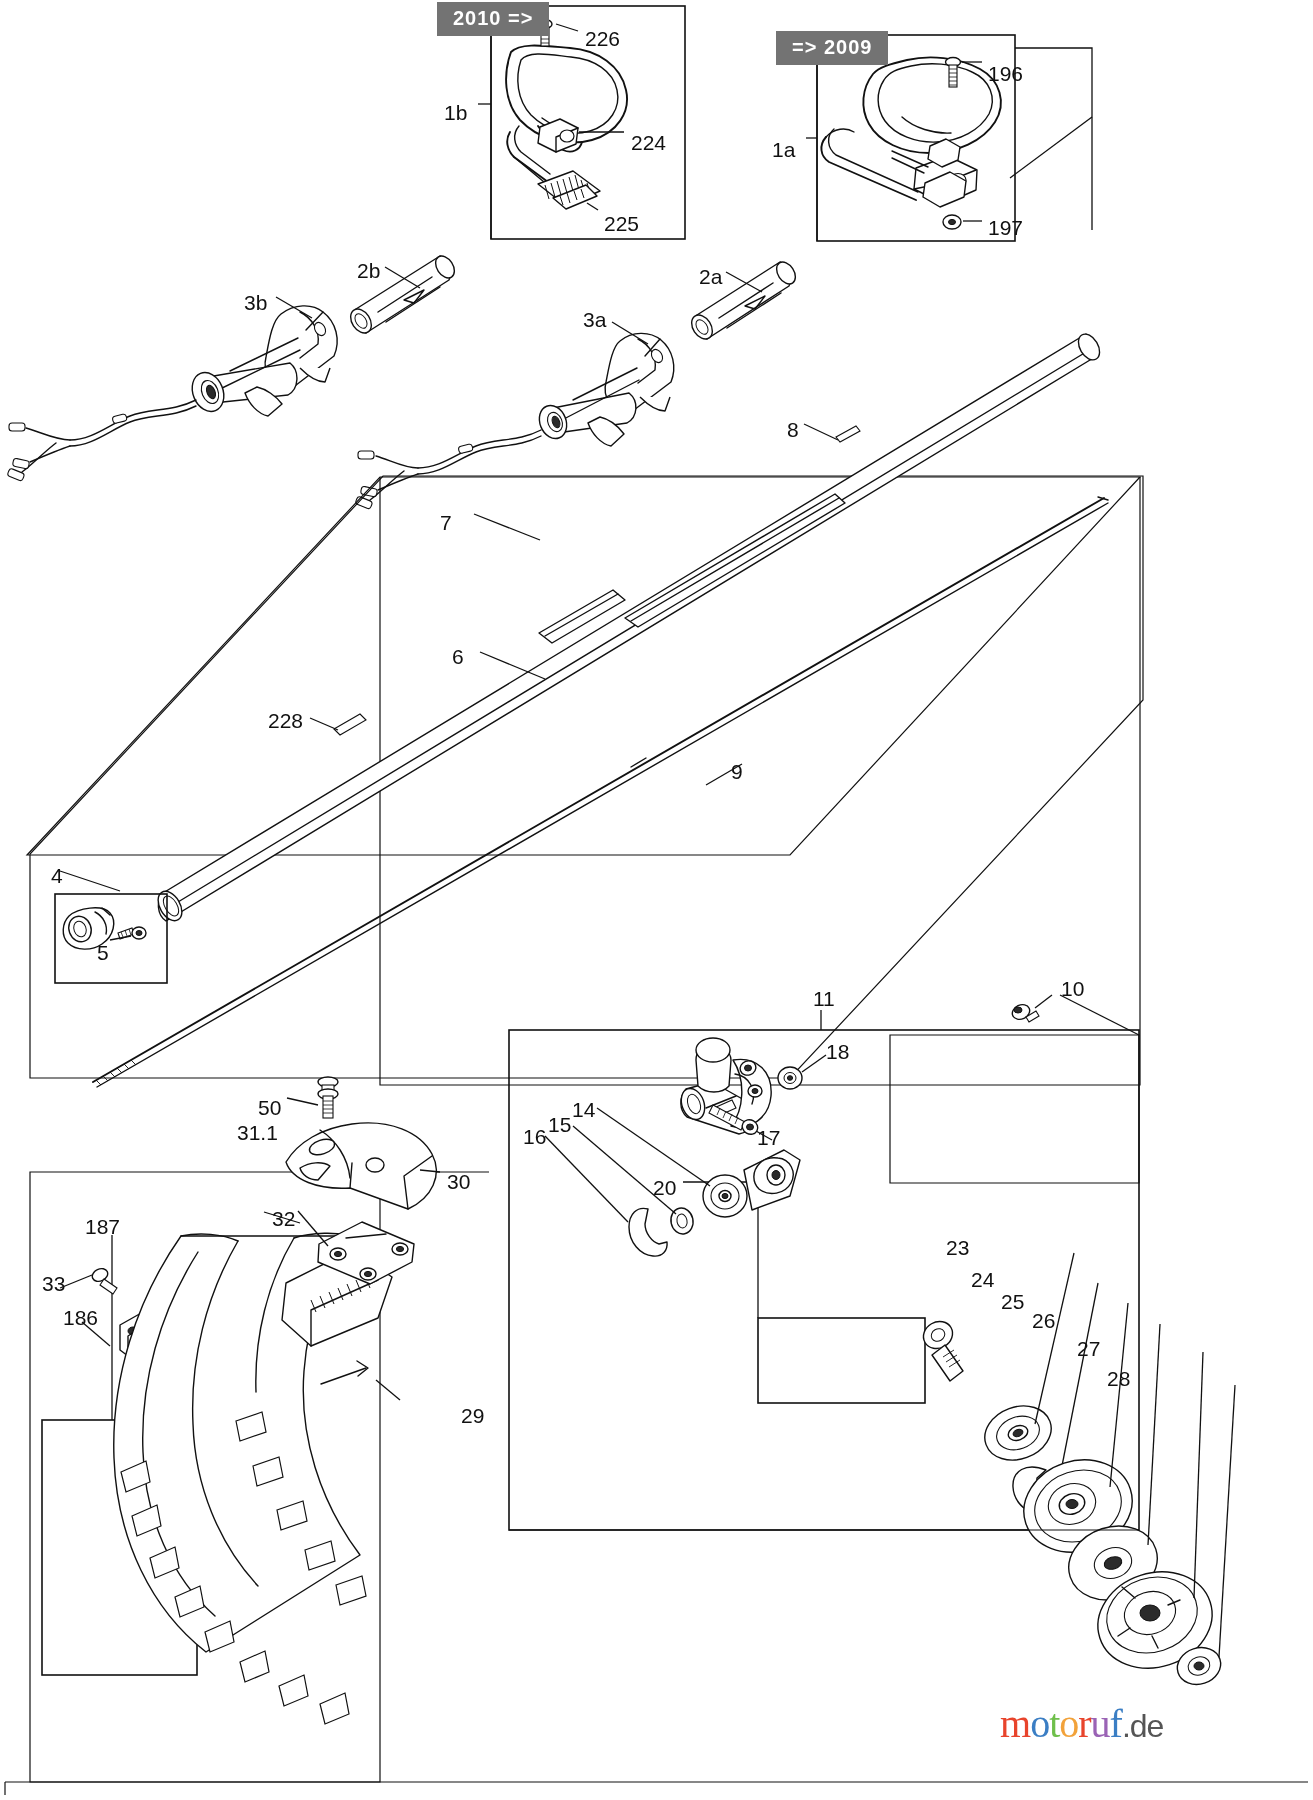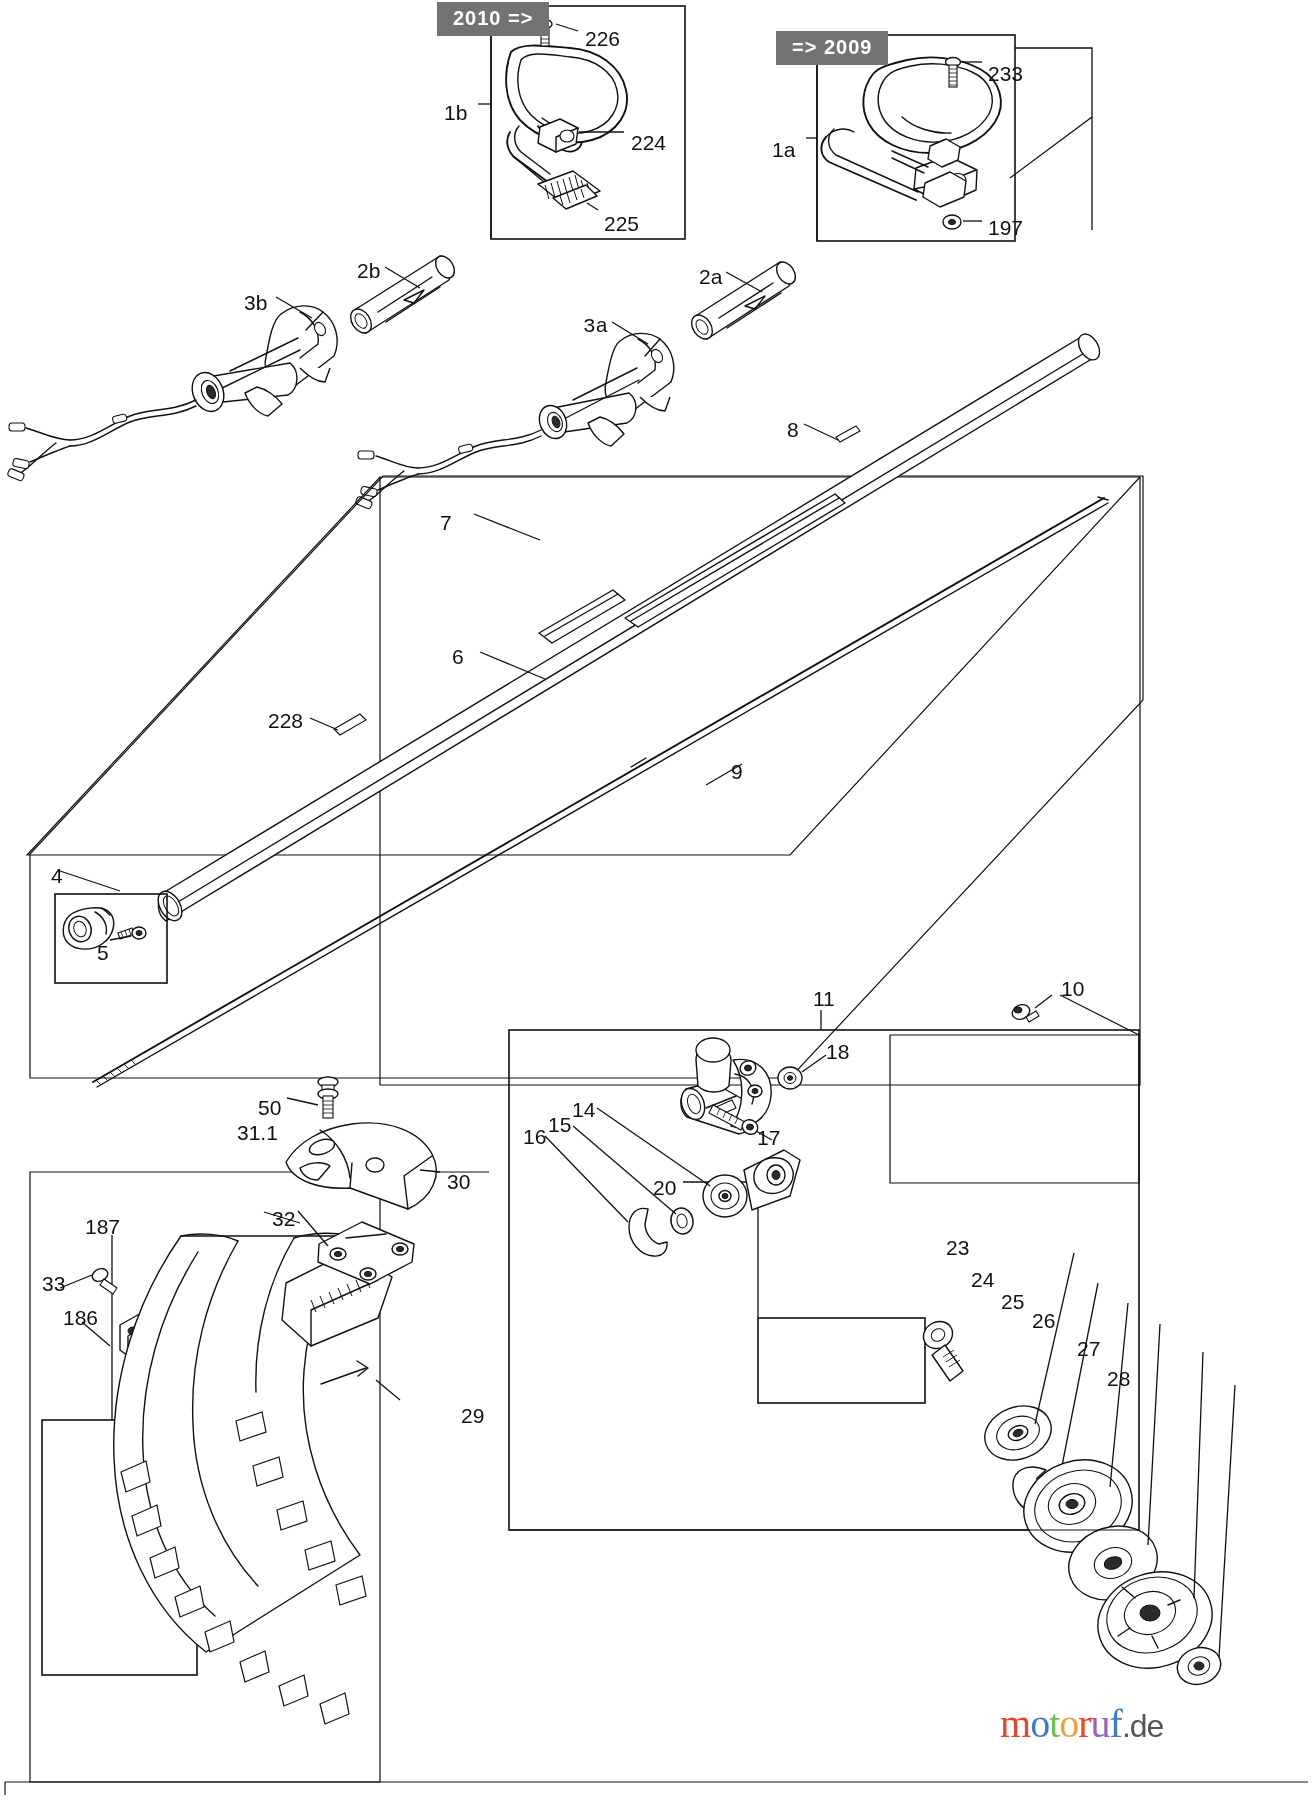--- a/index.html
+++ b/index.html
@@ -544,26 +544,26 @@
   </svg>
 
   <div class="yrbox" style="left:437px;top:2px;">2010 =&gt;</div>
   <div class="yrbox" style="left:776px;top:31px;">=&gt; 2009</div>
 
   <div class="lbl" style="left:444px;top:101px;">1b</div>
   <div class="lbl" style="left:585px;top:27px;">226</div>
   <div class="lbl" style="left:631px;top:131px;">224</div>
   <div class="lbl" style="left:604px;top:212px;">225</div>
   <div class="lbl" style="left:772px;top:138px;">1a</div>
-  <div class="lbl" style="left:988px;top:62px;">233</div>
+  <div class="lbl" style="left:988px;top:62px;">196</div>
   <div class="lbl" style="left:988px;top:216px;">197</div>
   <div class="lbl" style="left:357px;top:259px;">2b</div>
   <div class="lbl" style="left:244px;top:291px;">3b</div>
   <div class="lbl" style="left:699px;top:265px;">2a</div>
-  <div class="lbl" style="left:583px;top:315px;font-family:Liberation Mono, monospace;">3a</div>
+  <div class="lbl" style="left:583px;top:308px;">3a</div>
   <div class="lbl" style="left:787px;top:418px;">8</div>
   <div class="lbl" style="left:440px;top:511px;">7</div>
   <div class="lbl" style="left:452px;top:645px;">6</div>
   <div class="lbl" style="left:268px;top:709px;">228</div>
   <div class="lbl" style="left:731px;top:760px;">9</div>
   <div class="lbl" style="left:51px;top:864px;">4</div>
   <div class="lbl" style="left:97px;top:941px;">5</div>
   <div class="lbl" style="left:813px;top:987px;">11</div>
   <div class="lbl" style="left:1061px;top:977px;">10</div>
   <div class="lbl" style="left:826px;top:1040px;">18</div>

